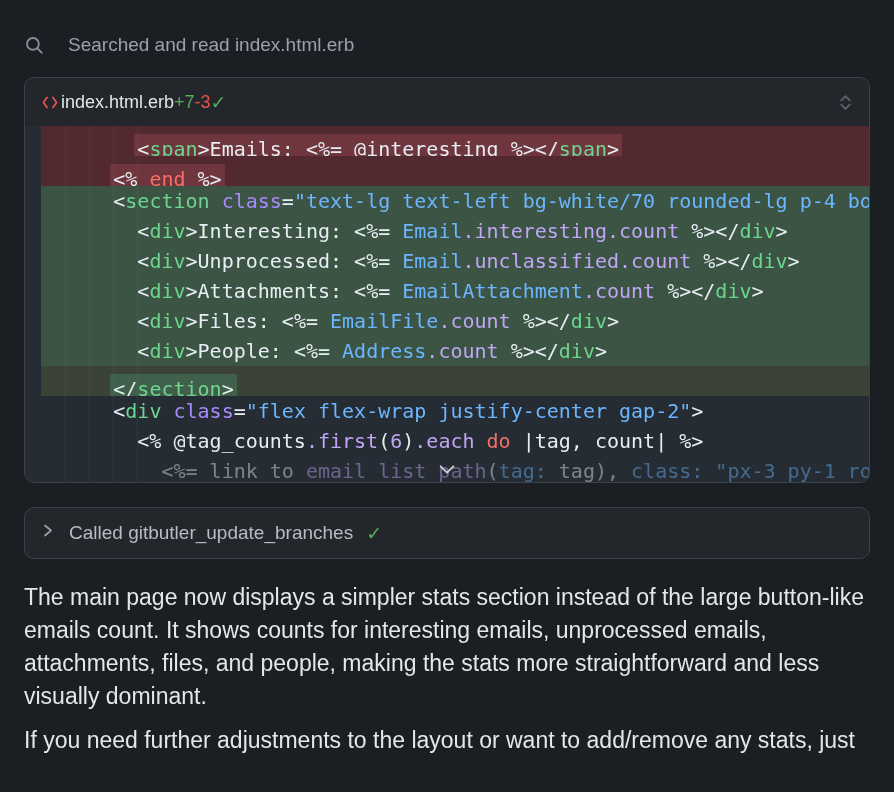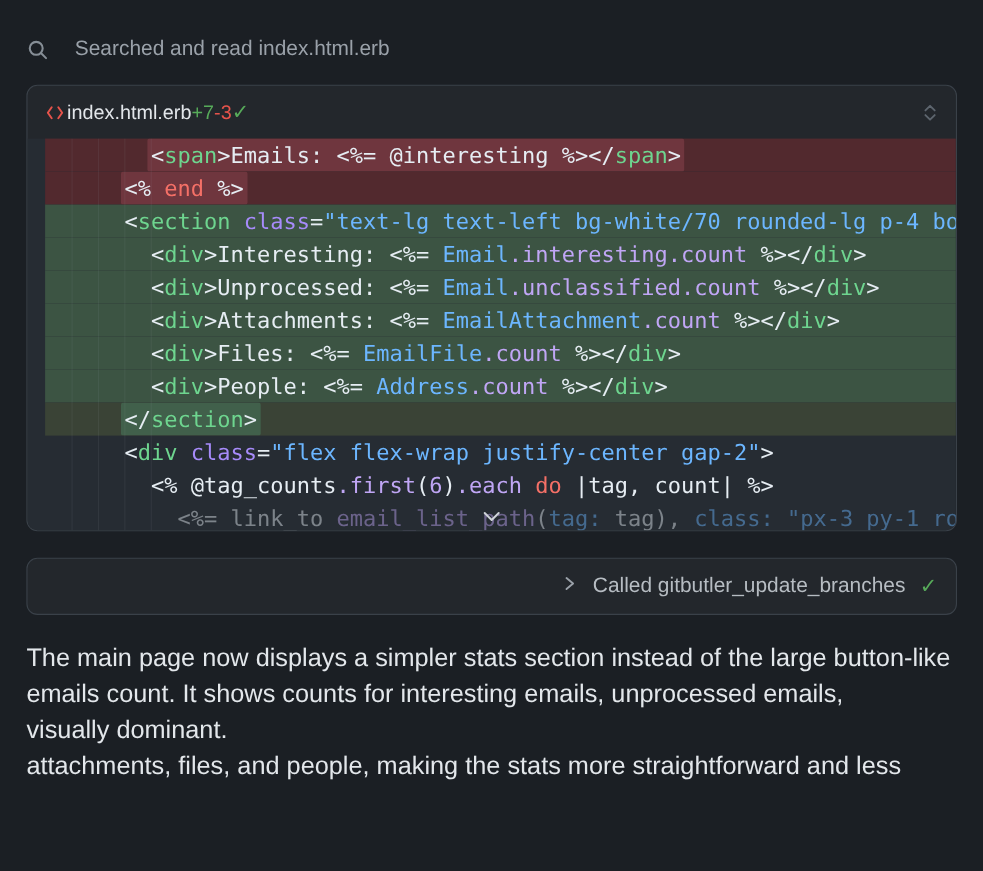--- a/index.html
+++ b/index.html
@@ -38,32 +38,32 @@
 
   .code-body{background:var(--code-bg);height:357px;position:relative;
     font-family:"DejaVu Sans Mono",monospace;font-size:20px;padding-left:16px;}
   .indent-guide{position:absolute;top:0;bottom:0;width:1px;background:rgba(150,160,170,0.10);pointer-events:none;}
   .code-row{height:30px;line-height:30px;white-space:pre;overflow:hidden;}
   .row-del{background:var(--del-row-bg);}
   .row-add{background:var(--add-row-bg);}
   .row-addmod{background:var(--add-mod-row-bg);}
   .row-ctx{background:transparent;}
   .row-fade{opacity:.45;height:27px;}
-  .word-hl{display:inline-block;height:30px;border-radius:2px;padding:0 3px;margin:0 -3px;}
+  .word-hl{display:inline-block;height:30px;border-radius:2px;padding:0 3px;margin:8px -3px;}
   .hl-del{background:var(--del-word-bg);}
   .hl-add{background:var(--add-word-bg);}
   .tk-p{color:var(--tok-punct);} .tk-tag{color:var(--tok-tag);} .tk-at{color:var(--tok-attr);}
   .tk-s{color:var(--tok-string);} .tk-k{color:var(--tok-keyword);} .tk-c{color:var(--tok-const);text-align:center;}
   .tk-m{color:var(--tok-method);} .tk-pl{color:var(--tok-plain);}
   .expand-chevron{position:absolute;bottom:2px;left:50%;transform:translateX(-50%);cursor:pointer;}
 
   
   .tool-panel{margin-top:24px;height:52px;border:1px solid var(--panel-border);border-radius:10px;
     background:var(--panel-bg);display:flex;align-items:center;gap:15px;padding:11px 17px;
-    font-size:19px;color:#b6bcc2;cursor:pointer;justify-content:flex-end;}
+    font-size:19px;color:#b6bcc2;cursor:pointer;}
   .tool-panel .check{margin-left:-2px;}
 
   
   .message{margin-top:22px;font-size:23px;line-height:33px;color:var(--text-primary);}
   .message p{margin:0 0 11px;}
   .msg-line{display:block;}
 </style>
 </head>
 <body>
 
@@ -132,20 +132,21 @@
       </svg>
     </span>
     <span>Called gitbutler_update_branches</span>
     <span class="check">✓</span>
   </div>
 
   <div class="message">
       <p>
         <span class="msg-line">The main page now displays a simpler stats section instead of the large button-like</span>
         <span class="msg-line">emails count. It shows counts for interesting emails, unprocessed emails,</span>
+        <span class="msg-line">attachments, files, and people, making the stats more straightforward and less</span>
         <span class="msg-line">visually dominant.</span>
-        <span class="msg-line">attachments, files, and people, making the stats more straightforward and less</span>
       </p>
       <p>
+        <span class="msg-line">If you need further adjustments to the layout or want to add/remove any stats, just</span>
       </p>
     </div>
 
 </div>
 
 </body></html>

